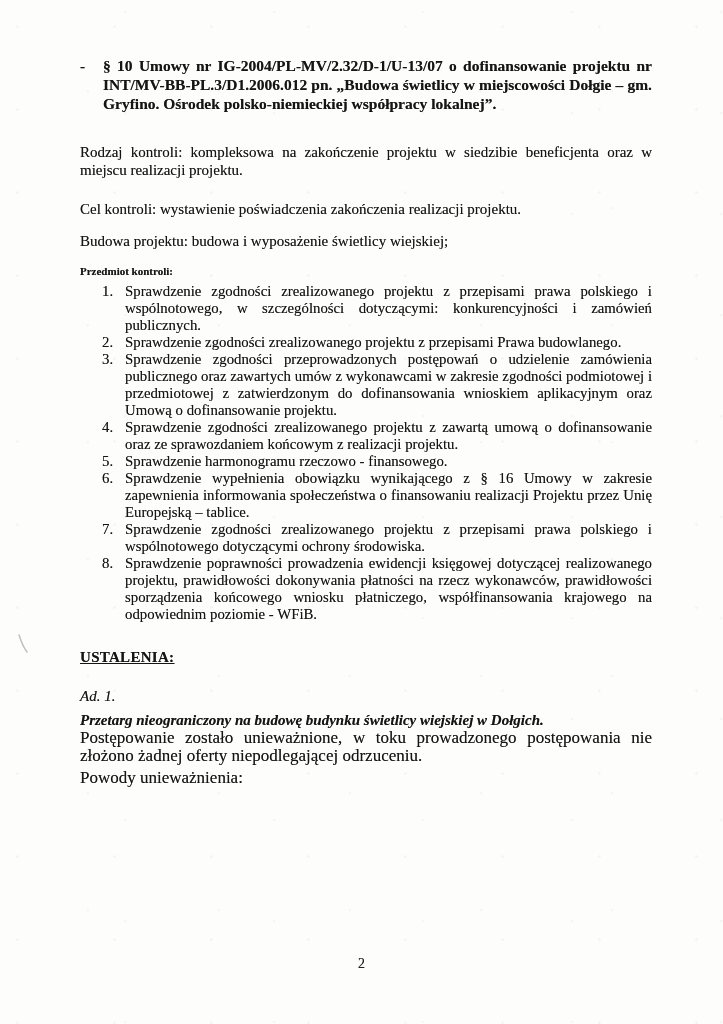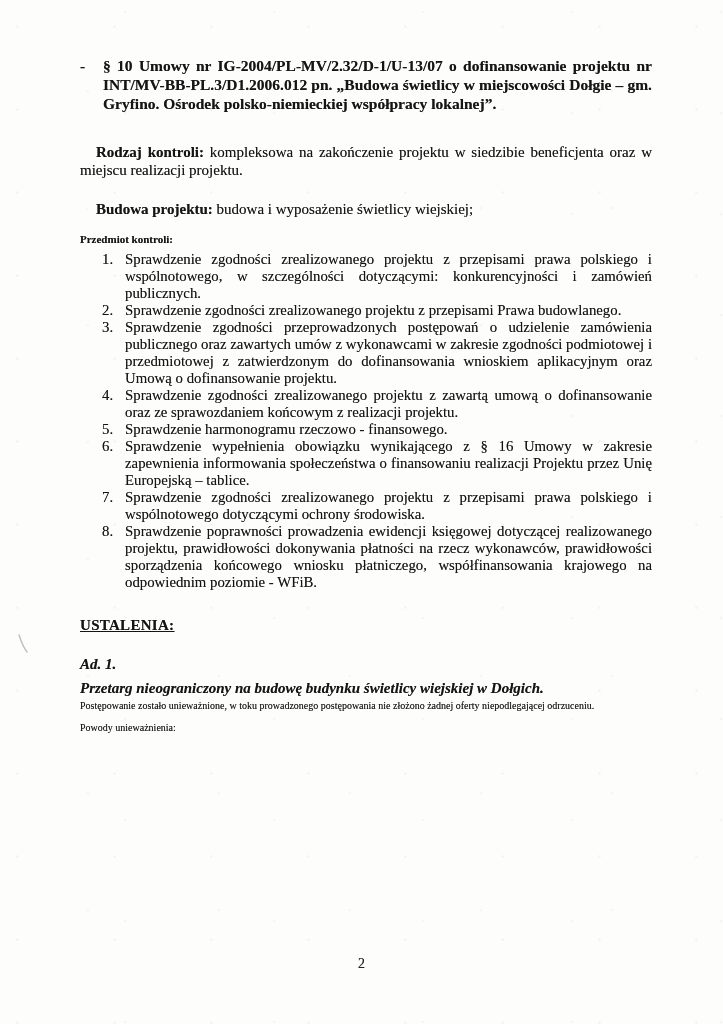--- a/index.html
+++ b/index.html
@@ -42,21 +42,21 @@
     line-height: 19px;
     margin-bottom: 30px;
   }
   .intro .dash { width: 23px; flex: 0 0 23px; }
   .intro .intro-text { flex: 1; text-align: justify; }
 
   .field {
     font-size: 15px;
     line-height: 18px;
   }
-  .field strong { font-weight: 700; margin-left: 16px; }
+  .field strong { font-weight: 400; }
   .field-1 { margin-bottom: 21px; }
   .field-2 { margin-bottom: 14px; }
   .field-3 { margin-bottom: 12px; }
 
   .section-heading {
     font-weight: 700;
     font-size: 11px;
     line-height: 18px;
     margin-bottom: 3px;
   }
@@ -85,34 +85,34 @@
     margin-bottom: 21px;
     text-decoration: underline;
   }
   .ustalenia-intro {
     font-weight: 700;
     font-size: 15px;
     line-height: 18px;
     margin-bottom: 15px;
   }
   .ad-label {
-    font-weight: 700;
+    font-weight: 400;
     font-style: italic;
     font-size: 15px;
     line-height: 18px;
     margin-bottom: 6px;
   }
   .ad-title {
     font-weight: 700;
     font-style: italic;
     font-size: 15px;
     line-height: 18px;
   }
   .body-par {
-    font-size: 10px;
+    font-size: 17px;
     line-height: 18px;
     font-family: Liberation Serif, serif;
   }
   .par-1 { margin-bottom: 4px; }
   .par-2 { margin-bottom: 5px; }
 
   .page-number {
     position: absolute;
     left: 0; right: 0;
     top: 956px;
@@ -138,20 +138,21 @@
 
   <div class="content">
 
     <div class="intro">
       <span class="dash">-</span>
       <span class="intro-text">§ 10 Umowy nr IG-2004/PL-MV/2.32/D-1/U-13/07 o dofinansowanie projektu nr INT/MV-BB-PL.3/D1.2006.012 pn. „Budowa świetlicy w miejscowości Dołgie – gm. Gryfino. Ośrodek polsko-niemieckiej współpracy lokalnej”.</span>
     </div>
 
     <p class="field field-1 justify"><strong>Rodzaj kontroli:</strong><span> kompleksowa na zakończenie projektu w siedzibie beneficjenta oraz w miejscu realizacji projektu.</span></p>
 
+    <p class="field field-2 justify"><strong>Cel kontroli:</strong><span> wystawienie poświadczenia zakończenia realizacji projektu.</span></p>
 
     <p class="field field-3 justify"><strong>Budowa projektu:</strong><span> budowa i wyposażenie świetlicy wiejskiej;</span></p>
 
     <p class="section-heading">Przedmiot kontroli:</p>
 
     <ol class="control-list">
       <li><span class="num">1.</span><span>Sprawdzenie zgodności zrealizowanego projektu z przepisami prawa polskiego i wspólnotowego, w szczególności dotyczącymi: konkurencyjności i zamówień publicznych.</span></li>
       <li><span class="num">2.</span><span>Sprawdzenie zgodności zrealizowanego projektu z przepisami Prawa budowlanego.</span></li>
       <li><span class="num">3.</span><span>Sprawdzenie zgodności przeprowadzonych postępowań o udzielenie zamówienia publicznego oraz zawartych umów z wykonawcami w zakresie zgodności podmiotowej i przedmiotowej z zatwierdzonym do dofinansowania wnioskiem aplikacyjnym oraz Umową o dofinansowanie projektu.</span></li>
       <li><span class="num">4.</span><span>Sprawdzenie zgodności zrealizowanego projektu z zawartą umową o dofinansowanie oraz ze sprawozdaniem końcowym z realizacji projektu.</span></li>

